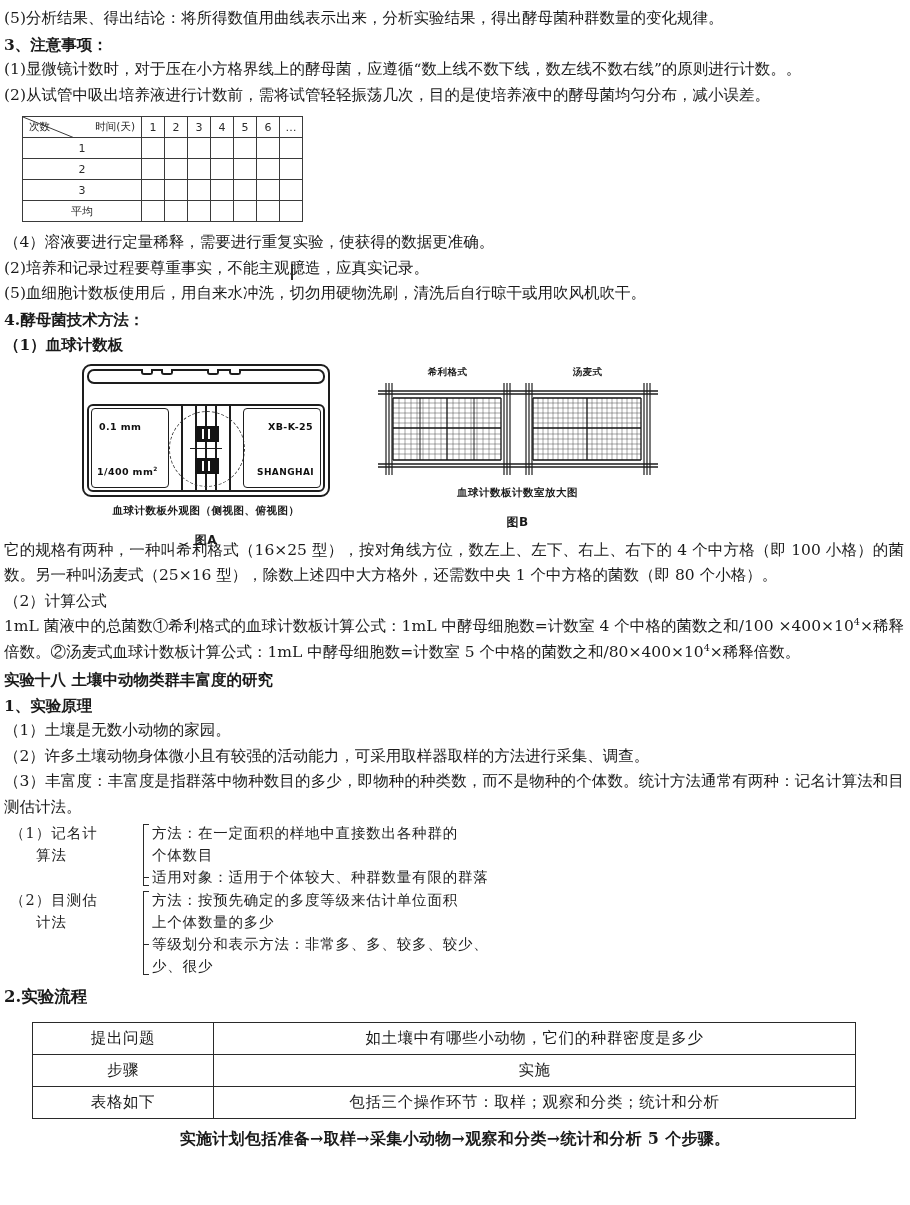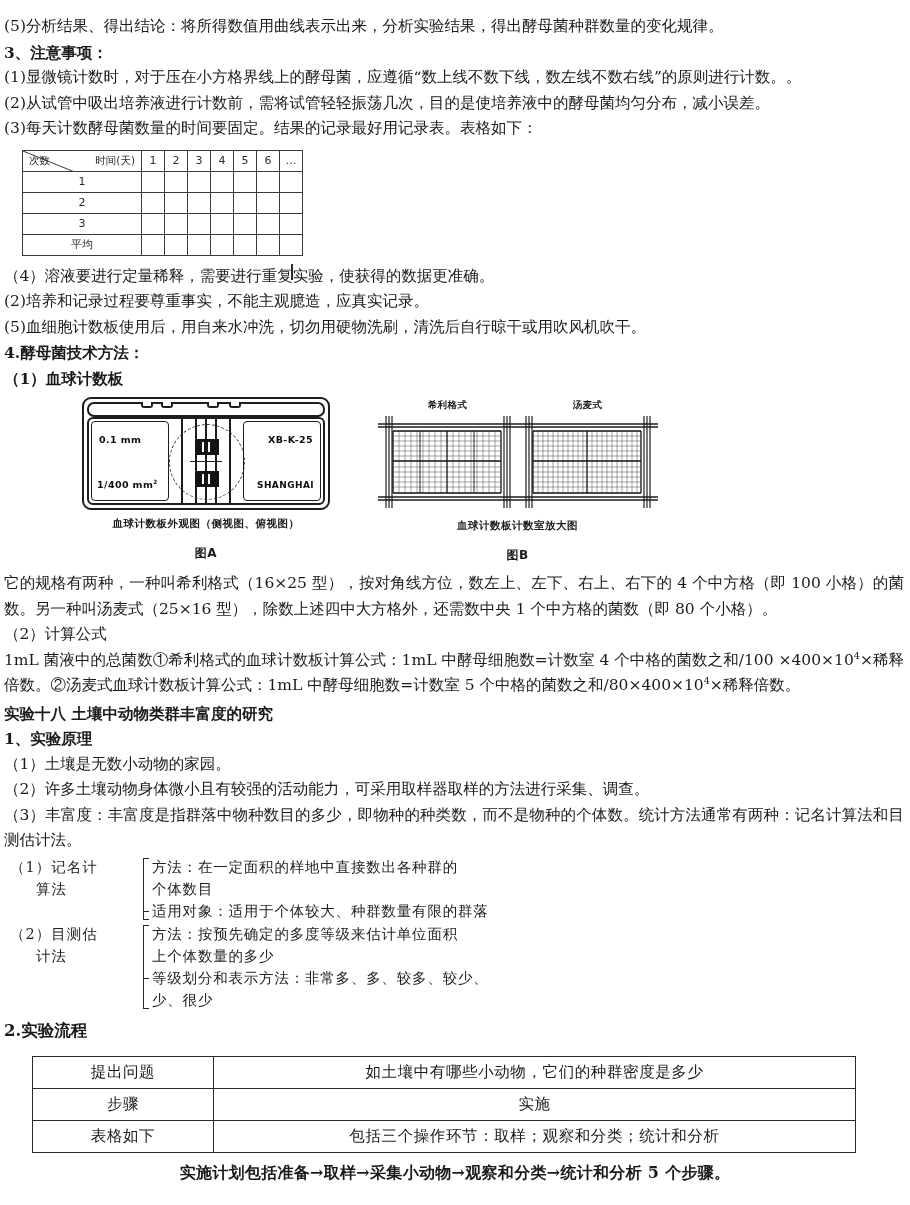--- a/index.html
+++ b/index.html
@@ -93,21 +93,21 @@
   }
   .notch {
     position:absolute; top:-2px; width:12px; height:6px;
     background:#fff;
     border-left:2px solid #1d1d1d; border-right:2px solid #1d1d1d;
     border-bottom:2px solid #1d1d1d;
     border-radius:0 0 3px 3px;
     box-sizing:border-box;
   }
   .slide-body {
-    margin-top:0;
+    margin-top:20px;
     height:88px;
     border:2px solid #1d1d1d;
     border-radius:6px;
     position:relative;
     display:flex;
     box-sizing:border-box;
     background:#fff;
     gap:28px;
   }
   .panel-left, .panel-right {
@@ -253,26 +253,25 @@
     font-weight:bold;
     margin-top:10px;
     letter-spacing:0.3px;
   }
 </style>
 </head>
 <body>
 
 <div class="page">
 
-  <div style="padding-top:14px;">
+  <div style="padding-top:6px;">
     <div class="para">(5)分析结果、得出结论：将所得数值用曲线表示出来，分析实验结果，得出酵母菌种群数量的变化规律。</div>
     <div class="para bold">3、注意事项：</div>
     <div class="para">(1)显微镜计数时，对于压在小方格界线上的酵母菌，应遵循“数上线不数下线，数左线不数右线”的原则进行计数。。</div>
     <div class="para">(2)从试管中吸出培养液进行计数前，需将试管轻轻振荡几次，目的是使培养液中的酵母菌均匀分布，减小误差。</div>
-    <div class="para">(3)每天计数酵母菌数量的时间要固定。结果的记录最好用记录表。表格如下：</div>
   </div>
 
   <div class="rec-table-wrap">
     <table class="rec">
       <tbody>
           <tr>
         <td class="corner">
           <svg class="diag" width="118" height="48" viewBox="0 0 118 48" preserveAspectRatio="none">
             <line x1="0" y1="0" x2="118" y2="48" stroke="#3a3a3a" stroke-width="1"></line>
           </svg>

